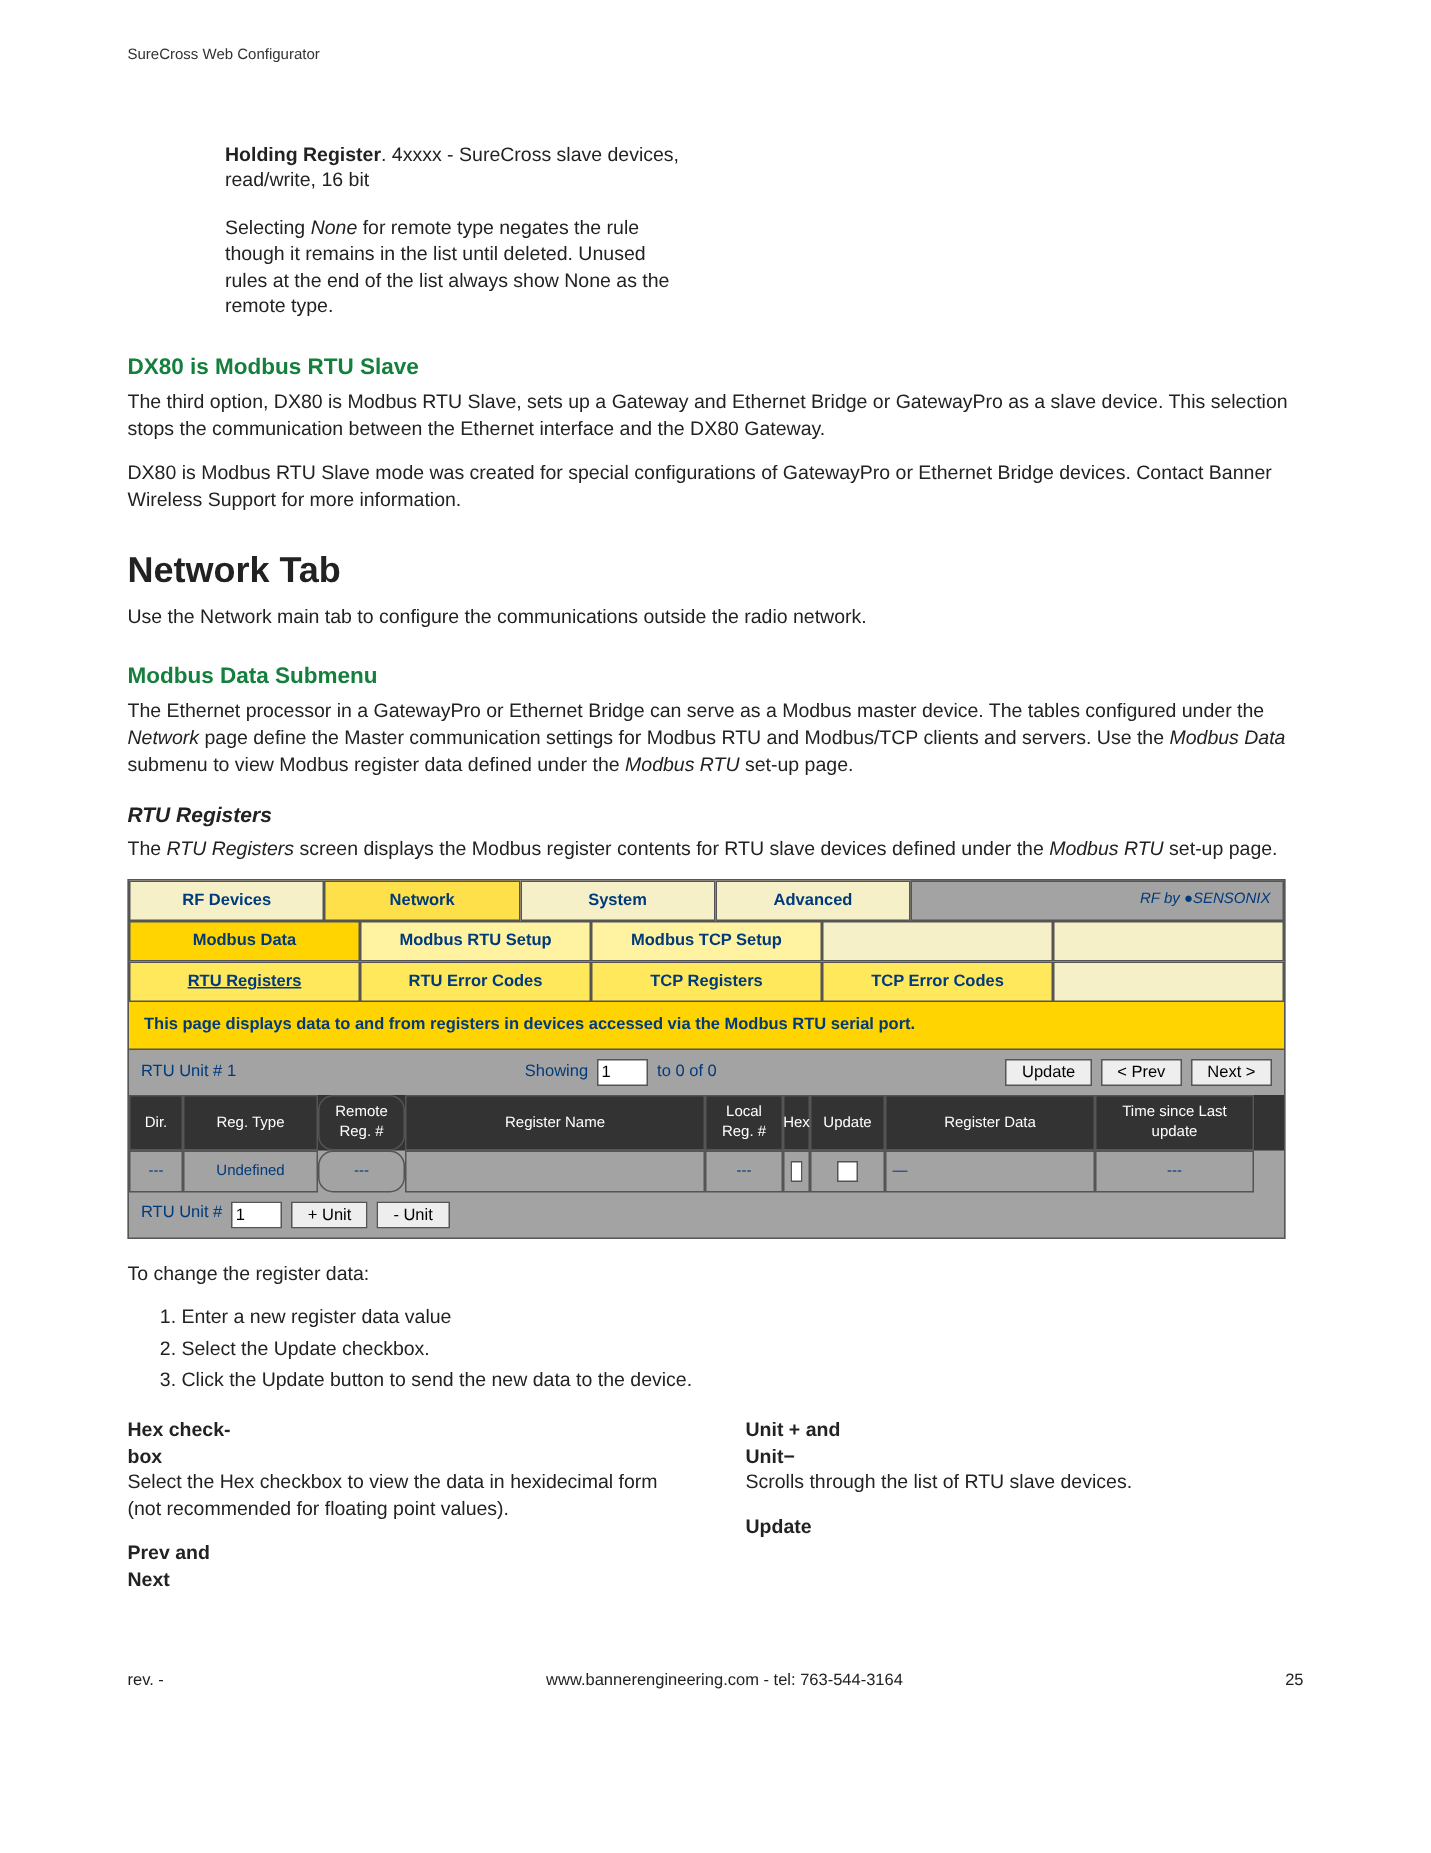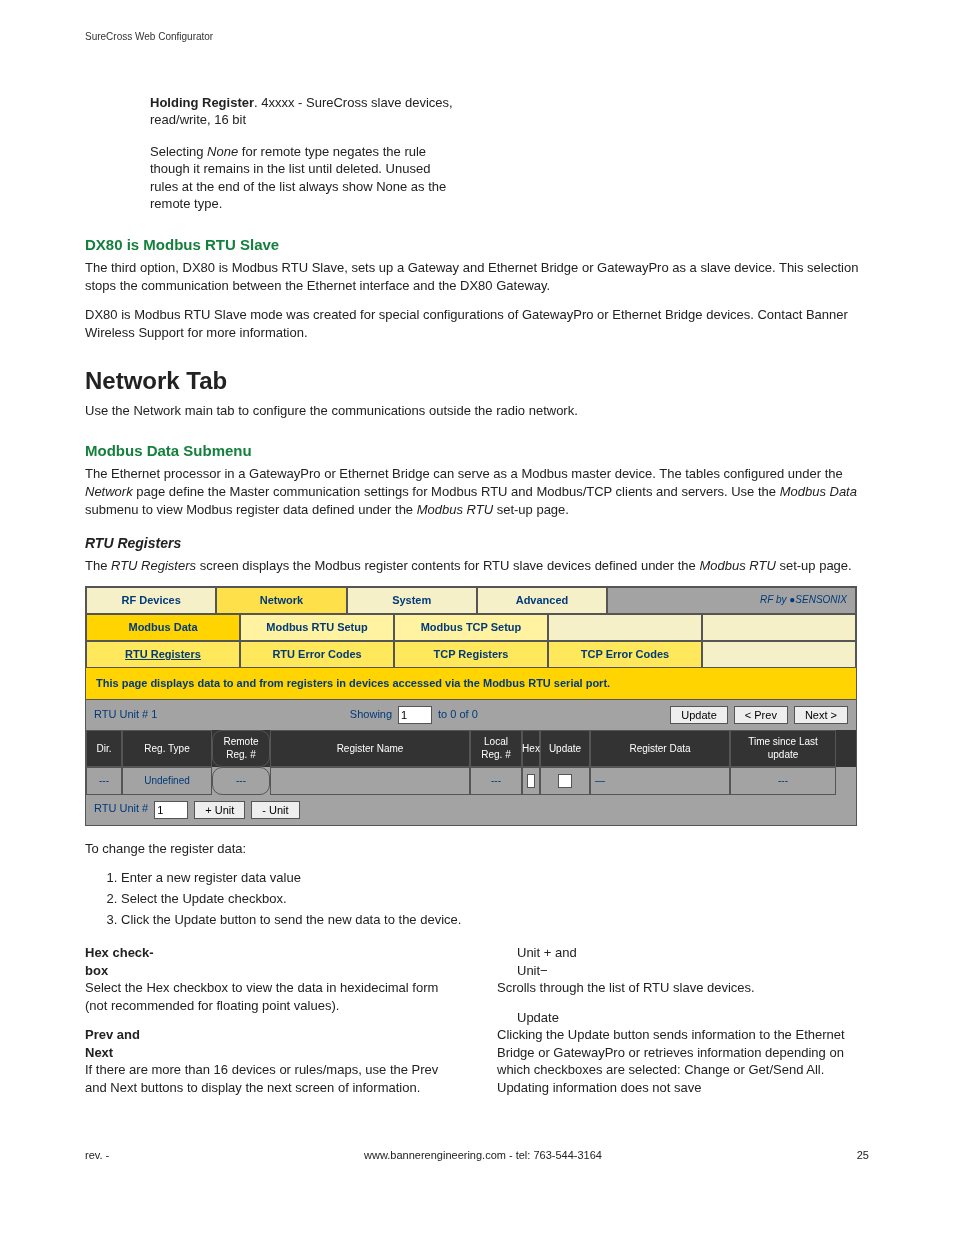--- a/index.html
+++ b/index.html
@@ -138,21 +138,21 @@
     display:flex; align-items:flex-start; gap:6px; padding:6px 8px; color:#003a7a;
   }
 
   ol.steps { margin:6px 0 16px 36px; padding:0; }
   ol.steps li { margin:3px 0; }
 
   .def-columns { display:flex; gap:40px; }
   .def-col { flex:1; }
   .def-row { display:flex; margin-bottom:12px;flex-direction:column; }
   .def-term { width:82px; font-weight:bold; padding-right:8px; }
-  .def-term-wide { width:82px; font-weight:normal; padding-right:8px;margin-left:20px; }
+  .def-term-wide { width:82px; font-weight:bold; padding-right:8px; }
   .def-body { flex:1; }
 
   .footer {
     display:flex; justify-content:space-between; font-size:11px;
     margin-top:40px;
   }
 </style>
 </head>
 <body>
 
@@ -258,31 +258,29 @@
 </ol>
 
 <div class="def-columns">
   <div class="def-col">
     <div class="def-row">
       <div class="def-term">Hex check-box</div>
       <div class="def-body">Select the Hex checkbox to view the data in hexidecimal form (not recommended for floating point values).</div>
     </div>
     <div class="def-row">
       <div class="def-term">Prev and Next</div>
-      <div class="def-body">If there are more than 16 devices or rules/maps, use the Prev and Next buttons to display the next screen of information.</div>
     </div>
   </div>
   <div class="def-col">
     <div class="def-row">
       <div class="def-term-wide">Unit + and Unit−</div>
       <div class="def-body">Scrolls through the list of RTU slave devices.</div>
     </div>
     <div class="def-row">
       <div class="def-term-wide">Update</div>
-      <div class="def-body">Clicking the Update button sends information to the Ethernet Bridge or GatewayPro or retrieves information depending on which checkboxes are selected: Change or Get/Send All. Updating information does not save</div>
     </div>
   </div>
 </div>
 
 <div class="footer">
   <span>rev. -</span>
   <span>www.bannerengineering.com - tel: 763-544-3164</span>
   <span>25</span>
 </div>
 

